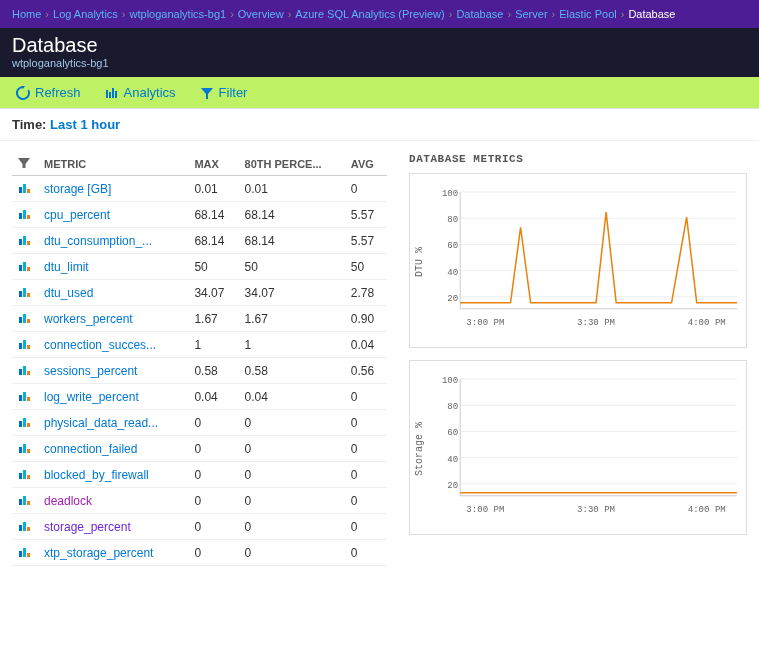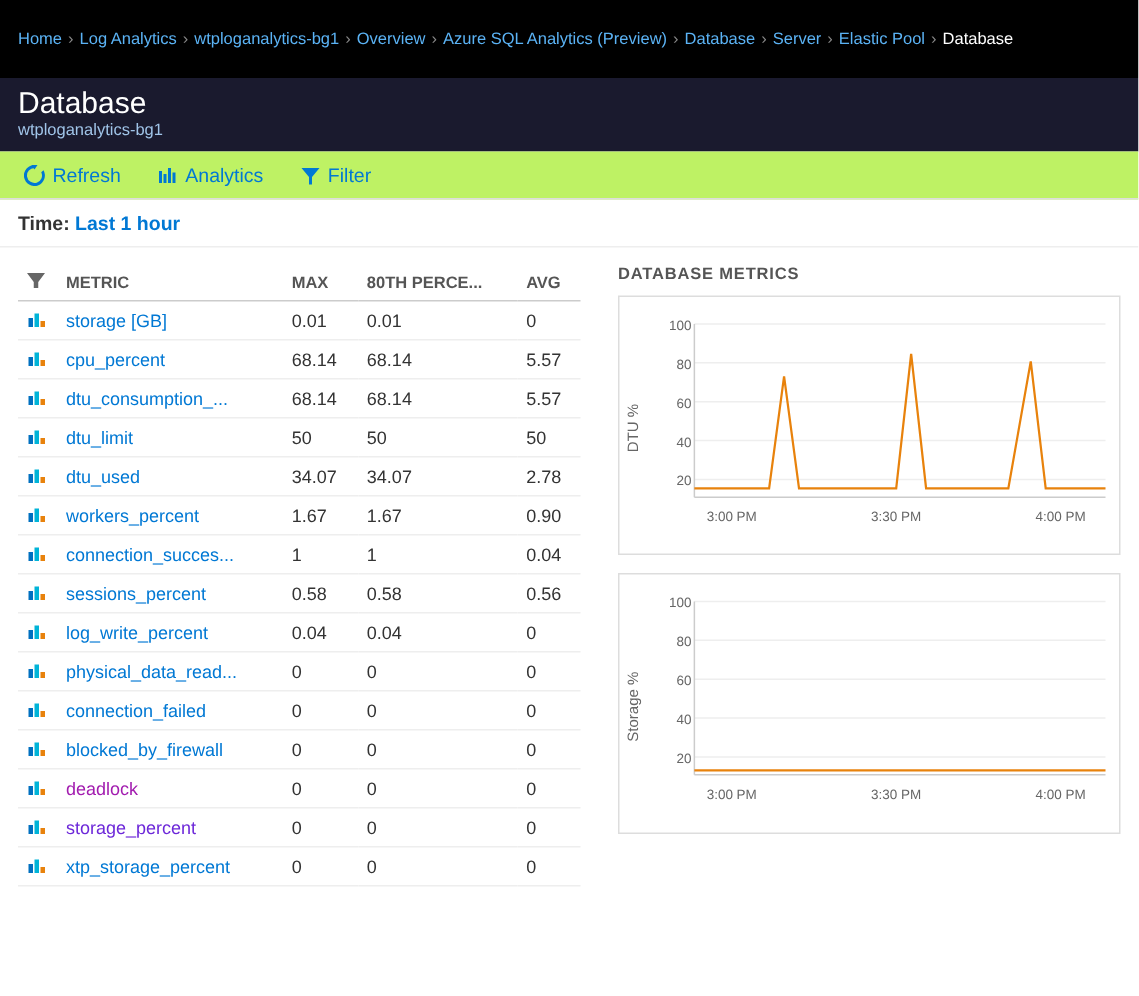--- a/index.html
+++ b/index.html
@@ -1,22 +1,22 @@
 <!DOCTYPE html>
 <html><head>
   <meta charset="utf-8">
   <style>
     * { box-sizing: border-box; margin: 0; padding: 0; }
     body { font-family: 'Segoe UI', Arial, sans-serif; font-size: 13px; background: #fff; color: #333; width: 759px; }
 
     
     .breadcrumb {
-      background: #000000;
+      background: #4c1d95;
       color: #a0c4e8;
-      padding: 20px 12px;
+      padding: 8px 12px;
       font-size: 11px;
       display: flex;
       align-items: center;
       flex-wrap: wrap;
       gap: 2px;
       min-height: 22px;
     }
     .breadcrumb a { color: #5bb3f5; text-decoration: none; }
     .breadcrumb .sep { color: #888; margin: 0 2px; }
     .breadcrumb .current { color: #fff; }
@@ -56,21 +56,21 @@
       padding: 8px 12px;
       color: #0078d4;
       font-size: 13px;
       border-bottom: 1px solid #eee;
     }
     .time-bar span { color: #333; font-weight: 600; }
 
     
     .main {
       display: flex;
-      gap: 0;
+      gap: 10px;
       padding: 12px;
     }
 
     
     .table-section {
       width: 375px;
       flex-shrink: 0;
     }
     table {
       width: 100%;
@@ -90,21 +90,22 @@
     }
     table td {
       padding: 4px 6px;
       border-bottom: 1px solid #eee;
       white-space: nowrap;
     }
 
     
     .charts-section {
       flex: 1;
-      margin-left: 25px;
+      margin-left: 12px;
+      font-family: Liberation Mono, monospace;
     }
     .charts-title {
       font-size: 11px;
       font-weight: 600;
       color: #555;
       letter-spacing: 0.05em;
       margin-bottom: 8px;
     }
     .chart-container {
       border: 1px solid #ddd;

